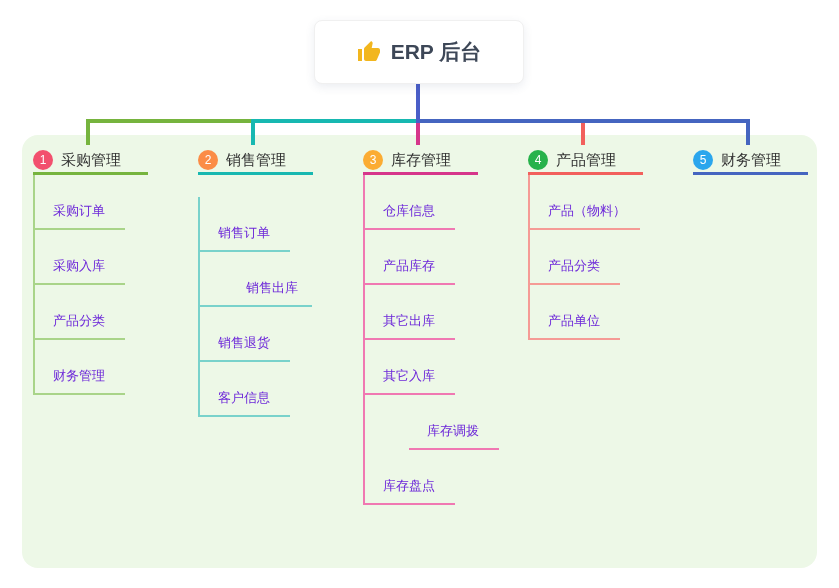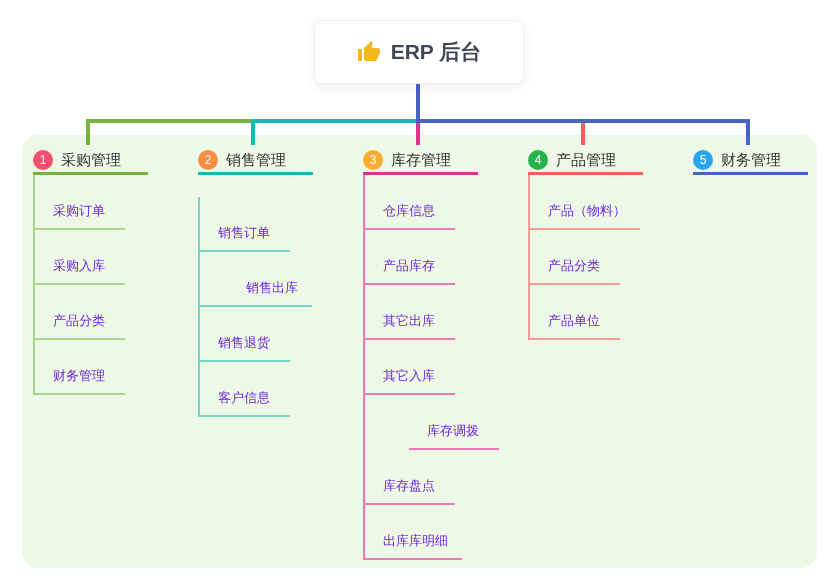--- a/index.html
+++ b/index.html
@@ -113,21 +113,20 @@
       <span class="badge" style="background: rgb(251, 172, 51);">3</span>
       <span>库存管理</span>
     </div>
     <div class="children" style="border-left-color: rgb(240, 120, 178);">
           <div class="child" style="border-bottom-color: rgb(240, 120, 178);">仓库信息</div>
           <div class="child" style="border-bottom-color: rgb(240, 120, 178);">产品库存</div>
           <div class="child" style="border-bottom-color: rgb(240, 120, 178);">其它出库</div>
           <div class="child" style="border-bottom-color: rgb(240, 120, 178);">其它入库</div>
           <div class="child" style="border-bottom-color: rgb(240, 120, 178); margin-left: 44px;">库存调拨</div>
           <div class="child" style="border-bottom-color: rgb(240, 120, 178);">库存盘点</div>
-          <div class="child" style="border-bottom-color: rgb(240, 120, 178);">出库库明细</div>
         </div>
   </div>
 
   <div class="branch" style="left: 528px;">
     <div class="branch-title" style="border-bottom-color: rgb(242, 96, 92);">
       <span class="badge" style="background: rgb(39, 178, 75);">4</span>
       <span>产品管理</span>
     </div>
     <div class="children" style="border-left-color: rgb(245, 155, 149);">
           <div class="child" style="border-bottom-color: rgb(245, 155, 149);">产品（物料）</div>

